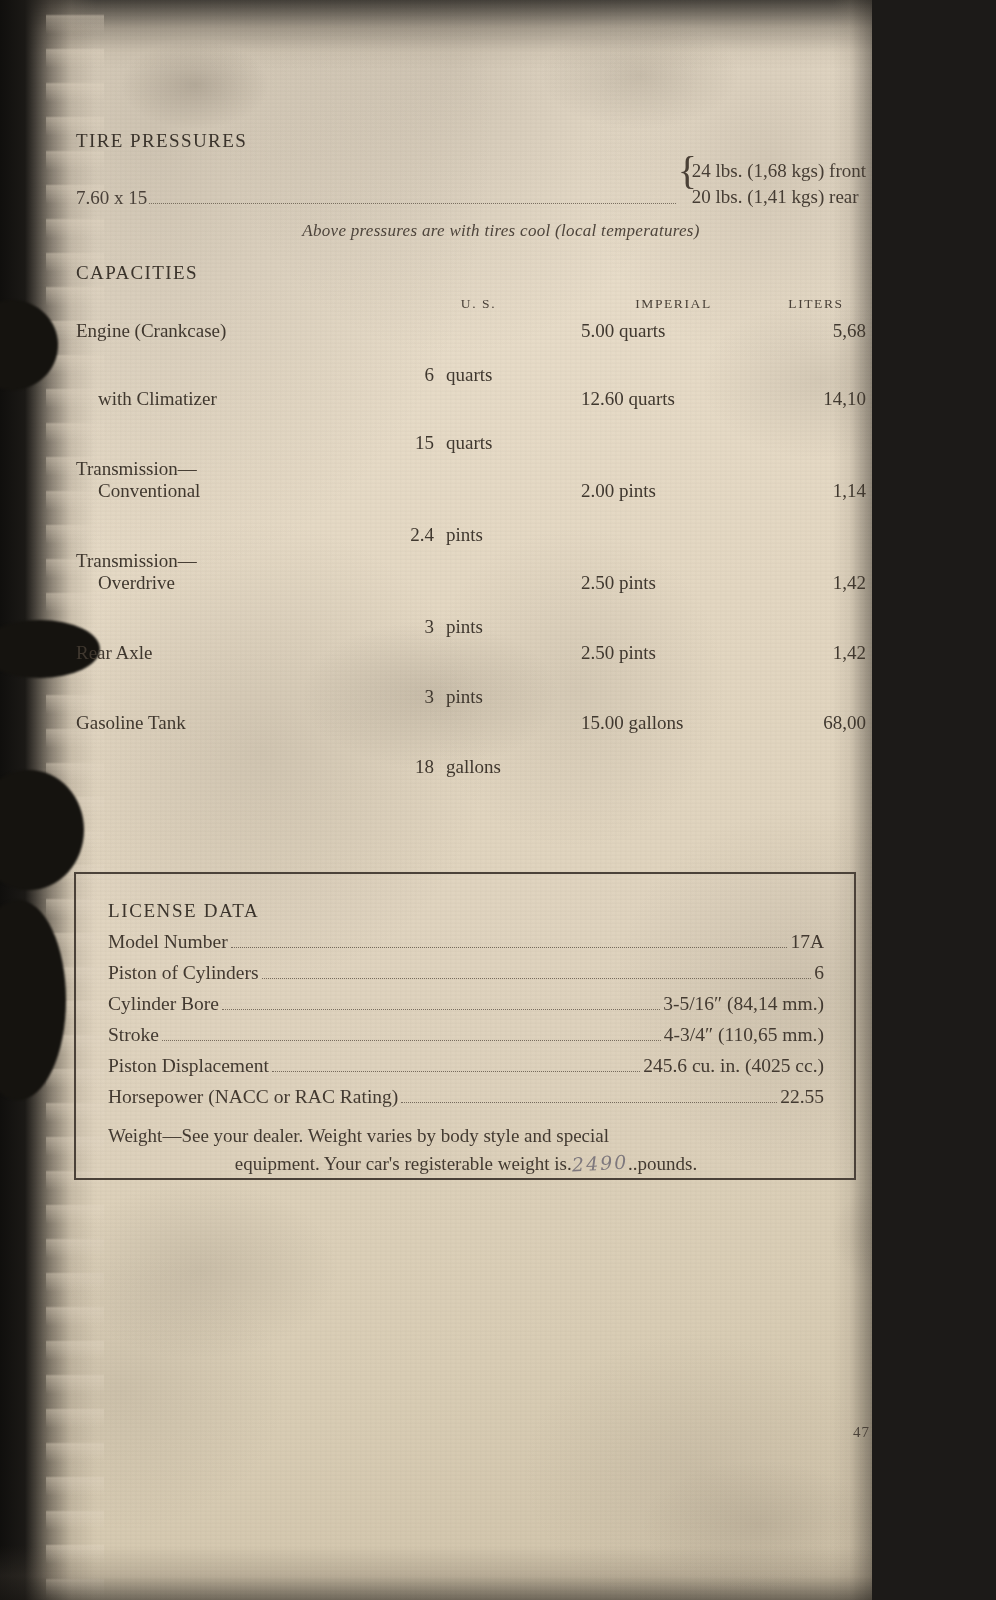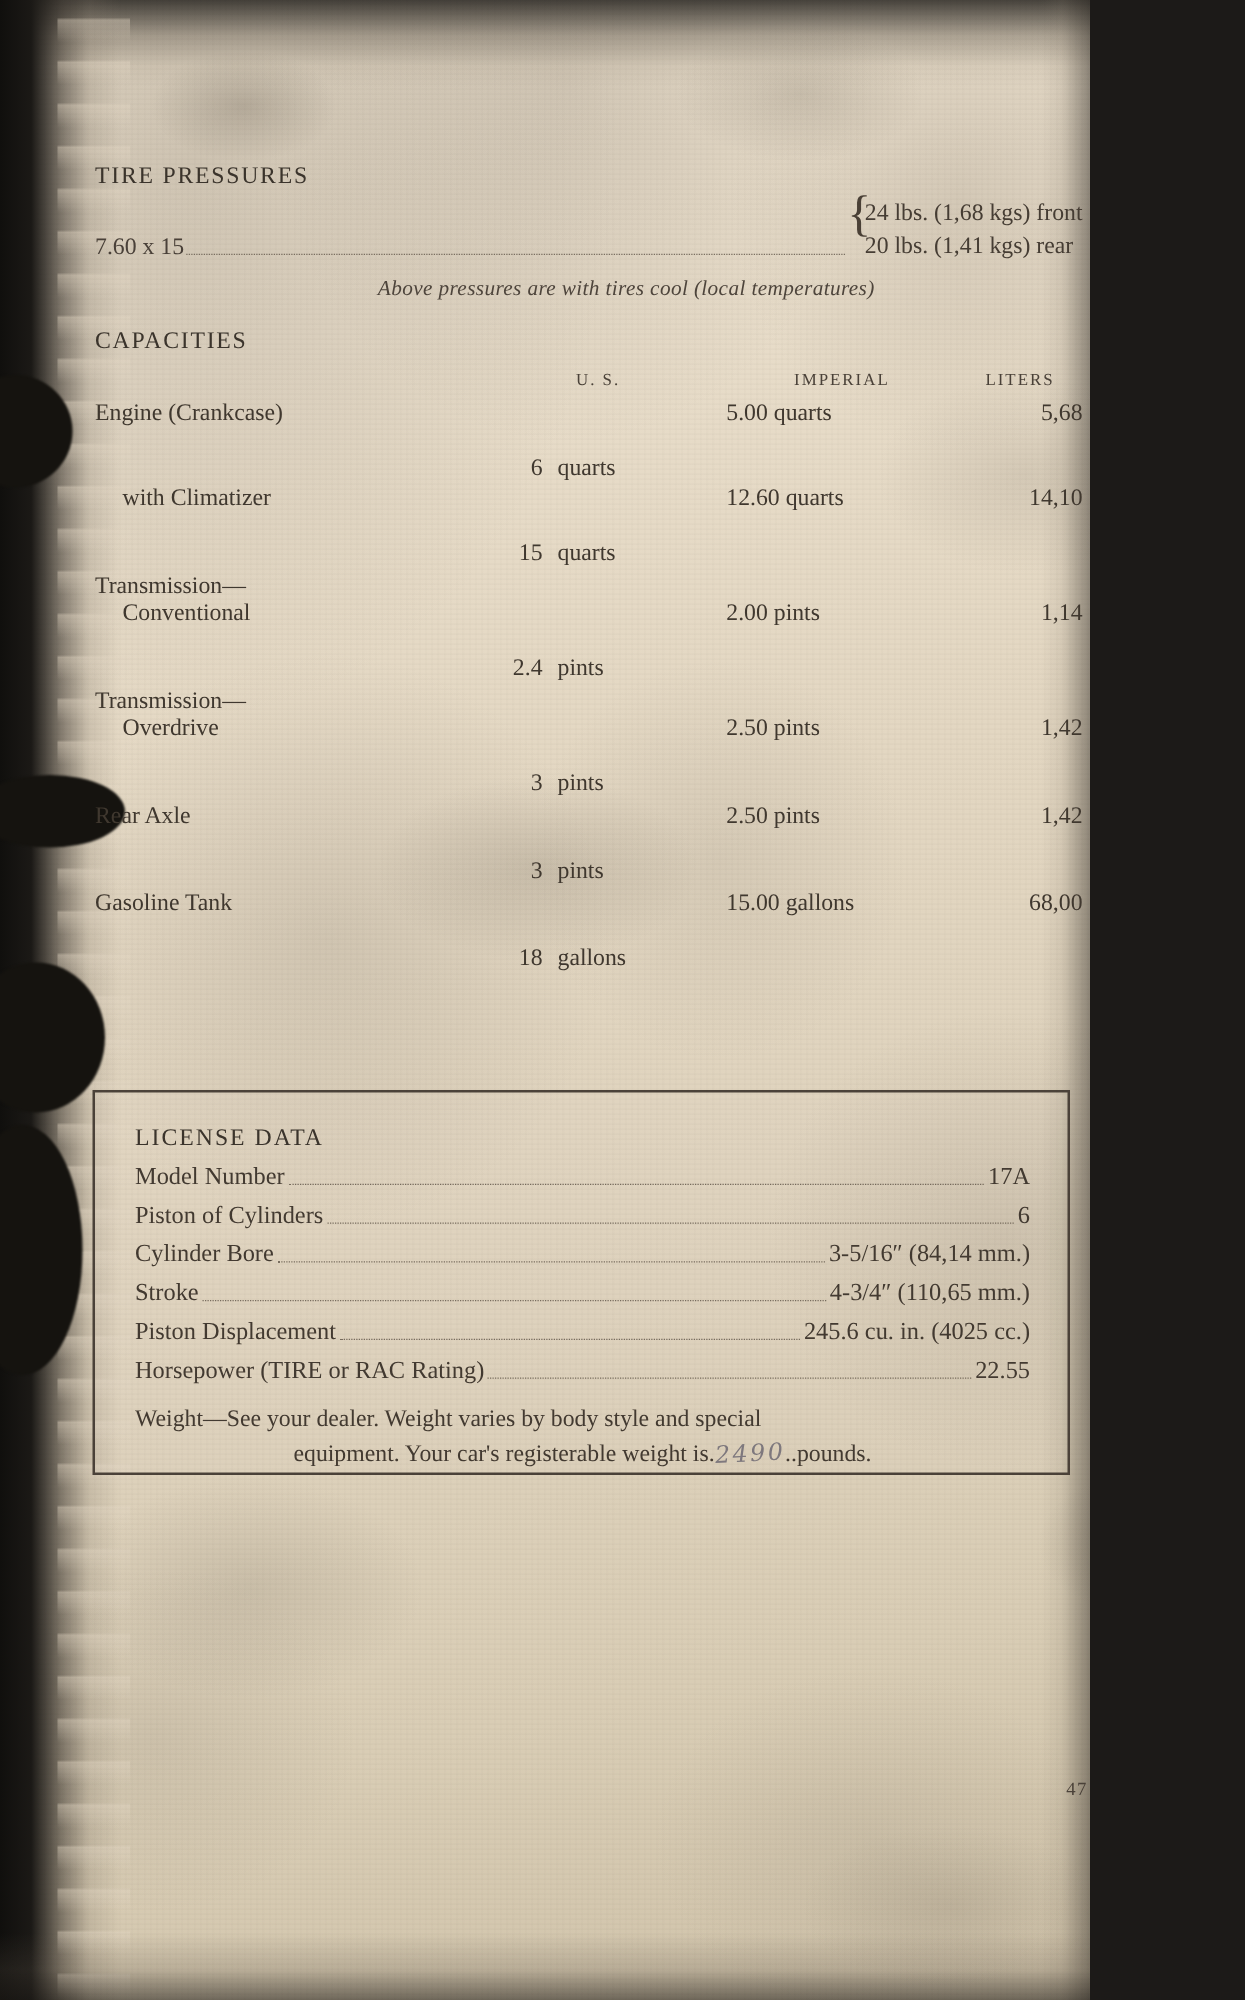--- a/index.html
+++ b/index.html
@@ -357,21 +357,21 @@
           <span class="lbl">Stroke</span>
           <span class="dots"></span>
           <span class="val">4-3/4″ (110,65 mm.)</span>
         </div>
         <div class="lic-row">
           <span class="lbl">Piston Displacement</span>
           <span class="dots"></span>
           <span class="val">245.6 cu. in. (4025 cc.)</span>
         </div>
         <div class="lic-row">
-          <span class="lbl">Horsepower (TIRE or RAC Rating)</span>
+          <span class="lbl">Horsepower (NACC or RAC Rating)</span>
           <span class="dots"></span>
           <span class="val">22.55</span>
         </div>
 
         <div class="weight-note">
           <span>Weight—See your dealer. Weight varies by body style and special</span>
           <span class="line2">
             <span>equipment. Your car's registerable weight is</span><span class="hw-dots">.</span><span class="handwritten">2490</span><span class="hw-dots">..</span><span>pounds.</span>
           </span>
         </div>

